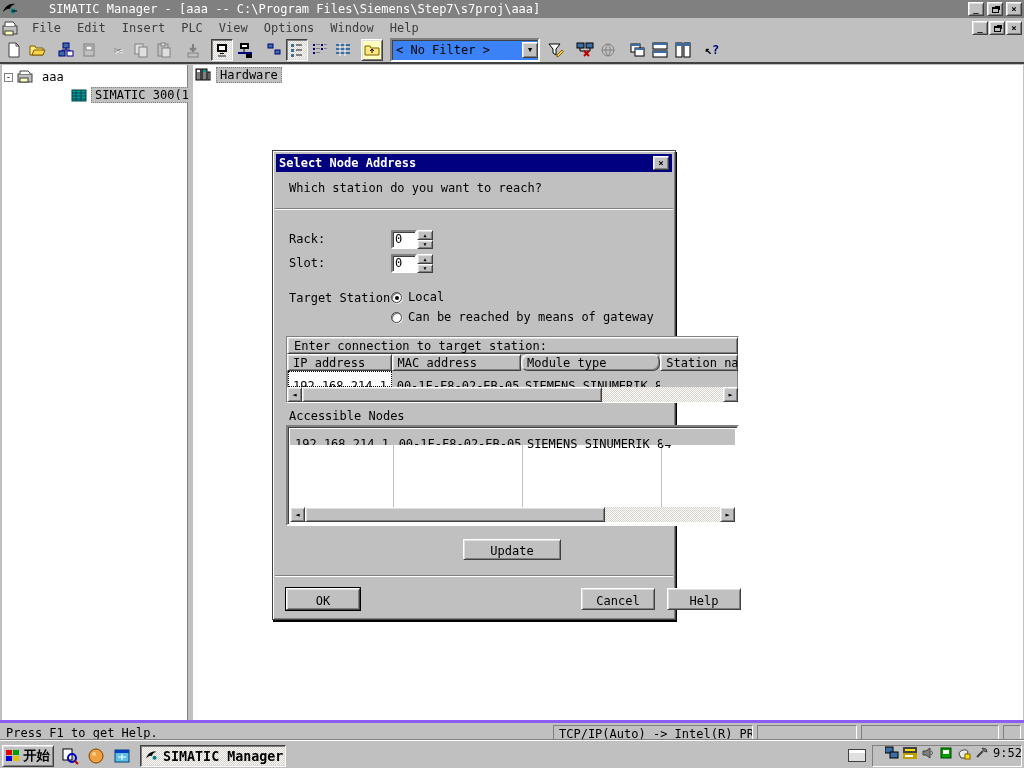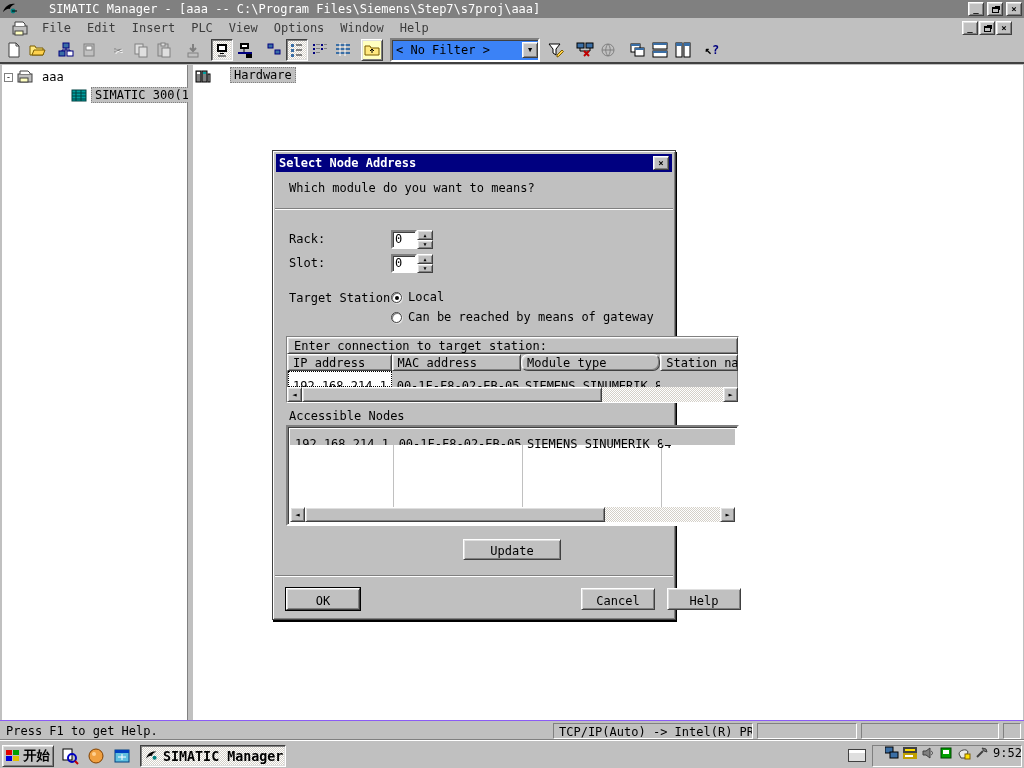--- a/index.html
+++ b/index.html
@@ -20,21 +20,21 @@
 
   
   .titlebar { position:absolute; left:0; top:0; width:1024px; height:18px; background:#808080;
               color:#fff; display:flex; align-items:center; padding:0 2px; gap:3px; }
   .titlebar .t-text { font-weight:normal; font-size:12px; white-space:nowrap; overflow:hidden; flex:1;margin-left:28px; }
   .winbtn { width:16px; height:14px; font-size:9px; font-weight:bold; color:#000;
             display:flex; align-items:center; justify-content:center; line-height:1; }
   .winbtn .restore-glyph { width:7px; height:6px; border:1px solid #000; border-top-width:2px;
             box-shadow:2px -2px 0 -1px #000; margin-top:1px; }
   .menubar { position:absolute; left:0; top:18px; width:1024px; height:20px; background:#c0c0c0;
-             display:flex; align-items:center; padding:0 12px; }
+             display:flex; align-items:center; padding:0 2px; }
   .menu-item { padding:2px 8px; color:#3c3c3c; }
   .menubar .mdi-btns { margin-left:auto; display:flex; gap:1px; }
   .toolbar { position:absolute; left:0; top:38px; width:1024px; height:25px; background:#c0c0c0;
              border-bottom:1px solid #404040; display:flex; align-items:center; padding:0 3px; gap:1px; }
   .tbtn { width:22px; height:22px; display:flex; align-items:center; justify-content:center; }
   .tbtn.flat { border:1px solid transparent; box-shadow:none; background:transparent; }
   .tsep { width:5px; height:20px; }
   .gray-glyph { color:#808080; text-shadow:1px 1px 0 #fff; }
   .combo { width:150px; height:24px; background:#3b82f6; border:2px solid; border-color:#808080 #fff #fff #808080;
            box-shadow: inset 1px 1px 0 #404040; display:flex; align-items:center; }
@@ -46,21 +46,21 @@
   .treepane { position:absolute; left:2px; top:1px; width:186px; height:655px; background:#fff;
               border-right:1px solid #808080; padding:4px 2px; }
   .splitter { position:absolute; left:188px; top:0; width:5px; height:655px; background:#c0c0c0; }
   .rightpane { position:absolute; left:193px; top:1px; width:830px; height:655px; background:#fff; padding:2px; }
   .tree-row { display:flex; align-items:center; height:16px; gap:4px; white-space:nowrap; }
   .tree-row.child { margin-left:28px; margin-top:2px;padding-left:39px; }
   .expander { width:9px; height:9px; border:1px solid #808080; background:#fff; font-size:9px;
               line-height:7px; text-align:center; }
   .sel-label { background:#c0c0c0; padding:0 3px; border:1px dotted #808080; }
   .plain-label { padding:0 3px; }
-  .hw-item { display:flex; align-items:flex-end; gap:19px; width:max-content; }
+  .hw-item { display:flex; align-items:flex-start; gap:5px; width:max-content; }
 
   
   .dialog { position:absolute; left:272px; top:150px; width:404px; height:470px; background:#c0c0c0;
             border:1px solid #404040; box-shadow: inset 1px 1px 0 #fff, inset -1px -1px 0 #808080, 1px 2px 0 #000; }
   .dlg-title { position:absolute; left:3px; top:3px; right:3px; height:18px; background:#000080;
                color:#fff; font-weight:bold; display:flex; align-items:center; padding:0 3px; }
   .dlg-title .t { flex:1; }
   .dlg-prompt { position:absolute; left:16px; top:30px; }
   .dlg-sep1 { position:absolute; left:2px; right:2px; top:57px; }
   .fld-label { position:absolute; left:16px; }
@@ -97,21 +97,21 @@
   .acc-hscroll { position:absolute; left:2px; right:2px; bottom:2px; }
 
   .dlg-btn { background:#c0c0c0; border:1px solid; border-color:#fff #404040 #404040 #fff;
              box-shadow: inset 1px 1px 0 #dfdfdf, inset -1px -1px 0 #808080;
              font-size:12px; text-align:center; position:absolute; padding-top:3px; }
   .dlg-btn.default { outline:1px solid #000; outline-offset:0; }
   .dlg-sep2 { position:absolute; left:2px; right:2px; top:424px; }
 
   
   .statusbar { position:absolute; left:0; top:720px; width:1024px; height:20px; background:#c0c0c0;
-               border-top:1px solid #8b5cf6; }
+               border-top:3px solid #8b5cf6; }
   .statusbar .help { position:absolute; left:6px; top:3px; }
   .sb-panel { position:absolute; top:2px; height:16px; padding:1px 5px; white-space:nowrap; overflow:hidden; }
 
   
   .taskbar { position:absolute; left:0; top:740px; width:1024px; height:28px; background:#c0c0c0;
              border-top:1px solid #fff; box-shadow:0 -1px 0 #808080; }
   .startbtn { position:absolute; left:2px; top:4px; width:52px; height:22px; display:flex;
               align-items:center; justify-content:center; gap:3px; font-weight:bold; }
   .winflag { width:14px; height:12px; display:grid; grid-template-columns:6px 6px; grid-template-rows:5px 5px; gap:1px; }
   .winflag i { display:block; }
@@ -382,21 +382,21 @@
     </div>
   </div>
 </div>
 
 <div class="dialog">
   <div class="dlg-title">
     <span class="t">Select Node Address</span>
     <span class="winbtn b-out">×</span>
   </div>
 
-  <div class="dlg-prompt">Which module do you want to means?</div>
+  <div class="dlg-prompt">Which station do you want to reach?</div>
   <div class="dlg-sep1 groove"></div>
 
   <span class="fld-label" style="top:81px;">Rack:</span>
   <span class="spin" style="top:79px;">
     <span class="val">0</span>
     <span class="btns">
       <div class="b-out">▲</div>
       <div class="b-out">▼</div>
     </span>
   </span>

